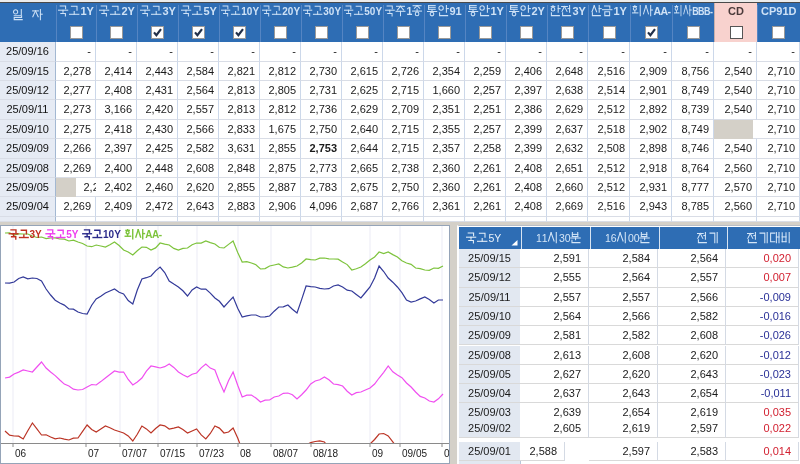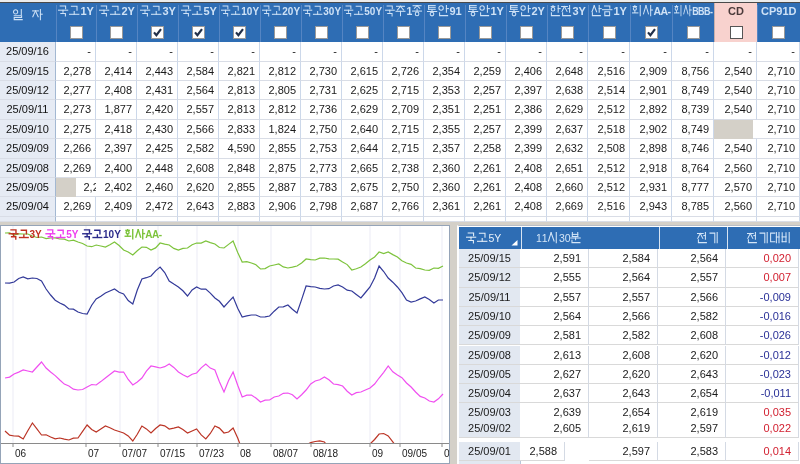--- a/index.html
+++ b/index.html
@@ -466,34 +466,34 @@
 <div class="c date" style="left:0;width:56px;line-height:18px;">25/09/12</div>
 <div class="c" style="left:56px;width:40px;line-height:18px;">2,277</div>
 <div class="c" style="left:96px;width:41px;line-height:18px;">2,408</div>
 <div class="c" style="left:137px;width:41px;line-height:18px;">2,431</div>
 <div class="c" style="left:178px;width:41px;line-height:18px;">2,564</div>
 <div class="c" style="left:219px;width:41px;line-height:18px;">2,813</div>
 <div class="c" style="left:260px;width:41px;line-height:18px;">2,805</div>
 <div class="c" style="left:301px;width:41px;line-height:18px;">2,731</div>
 <div class="c" style="left:342px;width:41px;line-height:18px;">2,625</div>
 <div class="c" style="left:383px;width:41px;line-height:18px;">2,715</div>
-<div class="c" style="left:424px;width:41px;line-height:18px;">2,353</div>
+<div class="c" style="left:424px;width:41px;line-height:18px;">1,660</div>
 <div class="c" style="left:465px;width:41px;line-height:18px;">2,257</div>
 <div class="c" style="left:506px;width:41px;line-height:18px;">2,397</div>
 <div class="c" style="left:547px;width:41px;line-height:18px;">2,638</div>
 <div class="c" style="left:588px;width:42px;line-height:18px;">2,514</div>
 <div class="c" style="left:630px;width:42px;line-height:18px;">2,901</div>
 <div class="c" style="left:672px;width:42px;line-height:18px;">8,749</div>
 <div class="c" style="left:714px;width:43px;line-height:18px;">2,540</div>
 <div class="c" style="left:757px;width:43px;line-height:18px;">2,710</div>
 </div>
 <div class="r" style="top:58.20px;height:19.40px;">
 <div class="c date" style="left:0;width:56px;line-height:18px;">25/09/11</div>
 <div class="c" style="left:56px;width:40px;line-height:18px;">2,273</div>
-<div class="c" style="left:96px;width:41px;line-height:18px;">1,877</div>
+<div class="c" style="left:96px;width:41px;line-height:18px;">3,166</div>
 <div class="c" style="left:137px;width:41px;line-height:18px;">2,420</div>
 <div class="c" style="left:178px;width:41px;line-height:18px;">2,557</div>
 <div class="c" style="left:219px;width:41px;line-height:18px;">2,813</div>
 <div class="c" style="left:260px;width:41px;line-height:18px;">2,812</div>
 <div class="c" style="left:301px;width:41px;line-height:18px;">2,736</div>
 <div class="c" style="left:342px;width:41px;line-height:18px;">2,629</div>
 <div class="c" style="left:383px;width:41px;line-height:18px;">2,709</div>
 <div class="c" style="left:424px;width:41px;line-height:18px;">2,351</div>
 <div class="c" style="left:465px;width:41px;line-height:18px;">2,251</div>
 <div class="c" style="left:506px;width:41px;line-height:18px;">2,386</div>
@@ -504,43 +504,43 @@
 <div class="c" style="left:714px;width:43px;line-height:18px;">2,540</div>
 <div class="c" style="left:757px;width:43px;line-height:18px;">2,710</div>
 </div>
 <div class="r" style="top:77.60px;height:19.40px;">
 <div class="c date" style="left:0;width:56px;line-height:18px;">25/09/10</div>
 <div class="c" style="left:56px;width:40px;line-height:18px;">2,275</div>
 <div class="c" style="left:96px;width:41px;line-height:18px;">2,418</div>
 <div class="c" style="left:137px;width:41px;line-height:18px;">2,430</div>
 <div class="c" style="left:178px;width:41px;line-height:18px;">2,566</div>
 <div class="c" style="left:219px;width:41px;line-height:18px;">2,833</div>
-<div class="c" style="left:260px;width:41px;line-height:18px;">1,824</div>
+<div class="c" style="left:260px;width:41px;line-height:18px;">1,675</div>
 <div class="c" style="left:301px;width:41px;line-height:18px;">2,750</div>
 <div class="c" style="left:342px;width:41px;line-height:18px;">2,640</div>
 <div class="c" style="left:383px;width:41px;line-height:18px;">2,715</div>
 <div class="c" style="left:424px;width:41px;line-height:18px;">2,355</div>
 <div class="c" style="left:465px;width:41px;line-height:18px;">2,257</div>
 <div class="c" style="left:506px;width:41px;line-height:18px;">2,399</div>
 <div class="c" style="left:547px;width:41px;line-height:18px;">2,637</div>
 <div class="c" style="left:588px;width:42px;line-height:18px;">2,518</div>
 <div class="c" style="left:630px;width:42px;line-height:18px;">2,902</div>
 <div class="c" style="left:672px;width:42px;line-height:18px;">8,749</div>
 <div class="c" style="left:753px;width:43px;line-height:18px;">2,550</div>
 <div class="c" style="left:757px;width:43px;line-height:18px;">2,710</div>
 </div>
 <div class="r" style="top:97.00px;height:19.40px;">
 <div class="c date" style="left:0;width:56px;line-height:18px;">25/09/09</div>
 <div class="c" style="left:56px;width:40px;line-height:18px;">2,266</div>
 <div class="c" style="left:96px;width:41px;line-height:18px;">2,397</div>
 <div class="c" style="left:137px;width:41px;line-height:18px;">2,425</div>
 <div class="c" style="left:178px;width:41px;line-height:18px;">2,582</div>
-<div class="c" style="left:219px;width:41px;line-height:18px;">4,590</div>
+<div class="c" style="left:219px;width:41px;line-height:18px;">3,631</div>
 <div class="c" style="left:260px;width:41px;line-height:18px;">2,855</div>
-<div class="c" style="left:301px;width:41px;line-height:18px;">2,753</div>
+<div class="c" style="left:301px;width:41px;line-height:18px;font-weight:bold;">2,753</div>
 <div class="c" style="left:342px;width:41px;line-height:18px;">2,644</div>
 <div class="c" style="left:383px;width:41px;line-height:18px;">2,715</div>
 <div class="c" style="left:424px;width:41px;line-height:18px;">2,357</div>
 <div class="c" style="left:465px;width:41px;line-height:18px;">2,258</div>
 <div class="c" style="left:506px;width:41px;line-height:18px;">2,399</div>
 <div class="c" style="left:547px;width:41px;line-height:18px;">2,632</div>
 <div class="c" style="left:588px;width:42px;line-height:18px;">2,508</div>
 <div class="c" style="left:630px;width:42px;line-height:18px;">2,898</div>
 <div class="c" style="left:672px;width:42px;line-height:18px;">8,746</div>
 <div class="c" style="left:714px;width:43px;line-height:18px;">2,540</div>
@@ -589,21 +589,21 @@
 <div class="c" style="left:757px;width:43px;line-height:18px;">2,710</div>
 </div>
 <div class="r" style="top:155.20px;height:19.40px;">
 <div class="c date" style="left:0;width:56px;line-height:18px;">25/09/04</div>
 <div class="c" style="left:56px;width:40px;line-height:18px;">2,269</div>
 <div class="c" style="left:96px;width:41px;line-height:18px;">2,409</div>
 <div class="c" style="left:137px;width:41px;line-height:18px;">2,472</div>
 <div class="c" style="left:178px;width:41px;line-height:18px;">2,643</div>
 <div class="c" style="left:219px;width:41px;line-height:18px;">2,883</div>
 <div class="c" style="left:260px;width:41px;line-height:18px;">2,906</div>
-<div class="c" style="left:301px;width:41px;line-height:18px;">2,798</div>
+<div class="c" style="left:301px;width:41px;line-height:18px;">4,096</div>
 <div class="c" style="left:342px;width:41px;line-height:18px;">2,687</div>
 <div class="c" style="left:383px;width:41px;line-height:18px;">2,766</div>
 <div class="c" style="left:424px;width:41px;line-height:18px;">2,361</div>
 <div class="c" style="left:465px;width:41px;line-height:18px;">2,261</div>
 <div class="c" style="left:506px;width:41px;line-height:18px;">2,408</div>
 <div class="c" style="left:547px;width:41px;line-height:18px;">2,669</div>
 <div class="c" style="left:588px;width:42px;line-height:18px;">2,516</div>
 <div class="c" style="left:630px;width:42px;line-height:18px;">2,943</div>
 <div class="c" style="left:672px;width:42px;line-height:18px;">8,785</div>
 <div class="c" style="left:714px;width:43px;line-height:18px;">2,560</div>
@@ -754,20 +754,36 @@
           <text x="22.88" y="9.60" font-size="10.5" font-family="Liberation Sans, sans-serif" fill="#d4e5f7" font-weight="normal" textLength="11.7">30</text>
           <path d="M1.8 0.4 V4.5" transform="translate(34.55,0) scale(1.0000)" stroke="#d4e5f7" stroke-width="1.05" fill="none" stroke-linecap="square"></path>
           <path d="M7.2 0.4 V4.5" transform="translate(34.55,0) scale(1.0000)" stroke="#d4e5f7" stroke-width="1.05" fill="none" stroke-linecap="square"></path>
           <path d="M1.8 2.4 H7.2" transform="translate(34.55,0) scale(1.0000)" stroke="#d4e5f7" stroke-width="1.05" fill="none" stroke-linecap="square"></path>
           <path d="M1.8 4.5 H7.2" transform="translate(34.55,0) scale(1.0000)" stroke="#d4e5f7" stroke-width="1.05" fill="none" stroke-linecap="square"></path>
           <path d="M0.3 6 H9.7" transform="translate(34.55,0) scale(1.0000)" stroke="#d4e5f7" stroke-width="1.05" fill="none" stroke-linecap="square"></path>
           <path d="M5 6 V7.7" transform="translate(34.55,0) scale(1.0000)" stroke="#d4e5f7" stroke-width="1.05" fill="none" stroke-linecap="square"></path>
           <path d="M1.4 8.3 V10.6 H9.4" transform="translate(34.55,0) scale(1.0000)" stroke="#d4e5f7" stroke-width="1.05" fill="none" stroke-linecap="square"></path>
         </svg>
       </div>
+<div class="rhc" style="left:131px;width:69px;border-left:1px solid #d8e4f2;">
+        <svg width="46" height="12" style="display:block">
+          <text x="0.00" y="9.60" font-size="10.5" font-family="Liberation Sans, sans-serif" fill="#d4e5f7" font-weight="normal" textLength="11.7">16</text>
+          <path d="M3.4 0.7 L0.8 9" transform="translate(11.68,0) scale(1.0000)" stroke="#d4e5f7" stroke-width="1.05" fill="none" stroke-linecap="square"></path>
+          <path d="M3.4 0.7 L6.4 9" transform="translate(11.68,0) scale(1.0000)" stroke="#d4e5f7" stroke-width="1.05" fill="none" stroke-linecap="square"></path>
+          <path d="M8.6 0.4 V10.7" transform="translate(11.68,0) scale(1.0000)" stroke="#d4e5f7" stroke-width="1.05" fill="none" stroke-linecap="square"></path>
+          <text x="22.88" y="9.60" font-size="10.5" font-family="Liberation Sans, sans-serif" fill="#d4e5f7" font-weight="normal" textLength="11.7">00</text>
+          <path d="M1.8 0.4 V4.5" transform="translate(34.55,0) scale(1.0000)" stroke="#d4e5f7" stroke-width="1.05" fill="none" stroke-linecap="square"></path>
+          <path d="M7.2 0.4 V4.5" transform="translate(34.55,0) scale(1.0000)" stroke="#d4e5f7" stroke-width="1.05" fill="none" stroke-linecap="square"></path>
+          <path d="M1.8 2.4 H7.2" transform="translate(34.55,0) scale(1.0000)" stroke="#d4e5f7" stroke-width="1.05" fill="none" stroke-linecap="square"></path>
+          <path d="M1.8 4.5 H7.2" transform="translate(34.55,0) scale(1.0000)" stroke="#d4e5f7" stroke-width="1.05" fill="none" stroke-linecap="square"></path>
+          <path d="M0.3 6 H9.7" transform="translate(34.55,0) scale(1.0000)" stroke="#d4e5f7" stroke-width="1.05" fill="none" stroke-linecap="square"></path>
+          <path d="M5 6 V7.7" transform="translate(34.55,0) scale(1.0000)" stroke="#d4e5f7" stroke-width="1.05" fill="none" stroke-linecap="square"></path>
+          <path d="M1.4 8.3 V10.6 H9.4" transform="translate(34.55,0) scale(1.0000)" stroke="#d4e5f7" stroke-width="1.05" fill="none" stroke-linecap="square"></path>
+        </svg>
+      </div>
 <div class="rhc" style="left:200px;width:68px;border-left:1px solid #d8e4f2;">
         <svg width="22" height="12" style="display:block">
           <path d="M0.4 1.5 H6.2" transform="translate(0.00,0) scale(1.0000)" stroke="#d4e5f7" stroke-width="1.05" fill="none" stroke-linecap="square"></path>
           <path d="M3.3 1.5 L0.8 6.4" transform="translate(0.00,0) scale(1.0000)" stroke="#d4e5f7" stroke-width="1.05" fill="none" stroke-linecap="square"></path>
           <path d="M3.3 1.5 L5.8 6.4" transform="translate(0.00,0) scale(1.0000)" stroke="#d4e5f7" stroke-width="1.05" fill="none" stroke-linecap="square"></path>
           <path d="M8.4 0.4 V7.2" transform="translate(0.00,0) scale(1.0000)" stroke="#d4e5f7" stroke-width="1.05" fill="none" stroke-linecap="square"></path>
           <path d="M6.8 3.6 H8.4" transform="translate(0.00,0) scale(1.0000)" stroke="#d4e5f7" stroke-width="1.05" fill="none" stroke-linecap="square"></path>
           <path d="M1.4 7.7 V10.6 H9.4" transform="translate(0.00,0) scale(1.0000)" stroke="#d4e5f7" stroke-width="1.05" fill="none" stroke-linecap="square"></path>
           <path d="M1.8 1.1 H6.6 V10.7" transform="translate(11.20,0) scale(1.0000)" stroke="#d4e5f7" stroke-width="1.05" fill="none" stroke-linecap="square"></path>
           <path d="M9 0.4 V10.7" transform="translate(11.20,0) scale(1.0000)" stroke="#d4e5f7" stroke-width="1.05" fill="none" stroke-linecap="square"></path>

